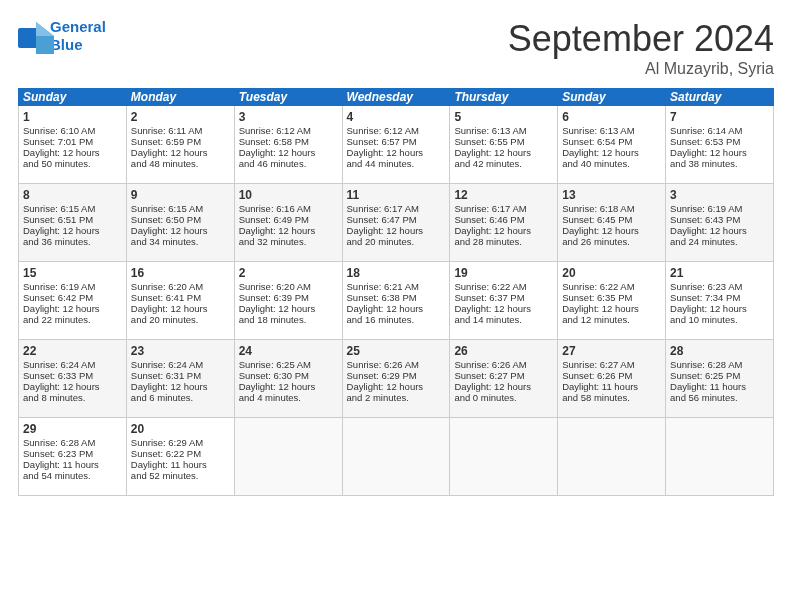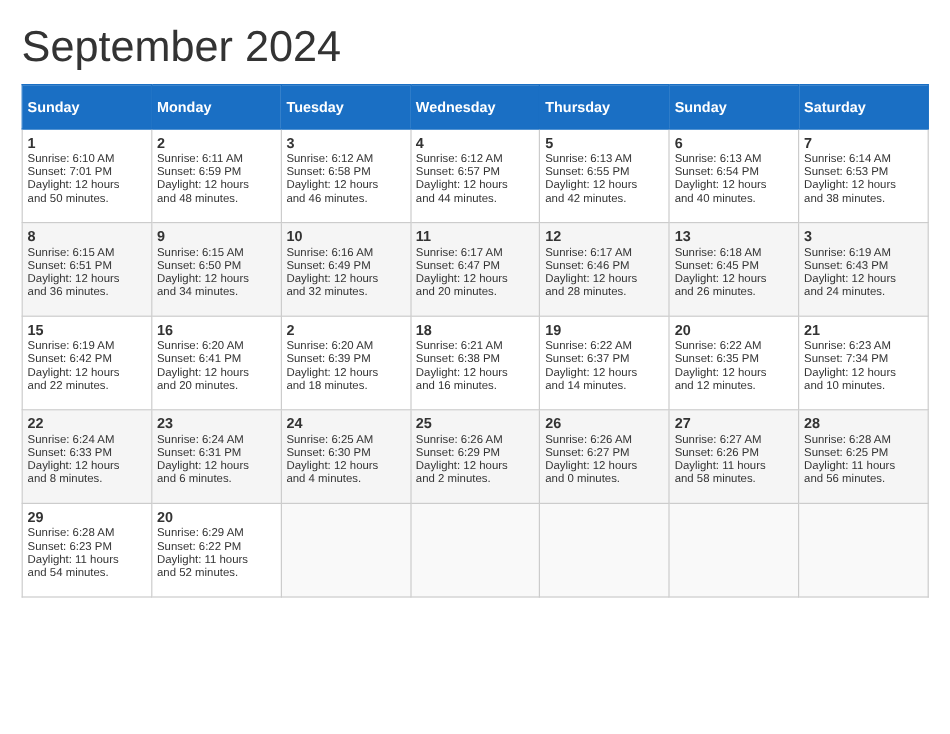--- a/index.html
+++ b/index.html
@@ -47,23 +47,24 @@
     table {
       width: 100%;
       border-collapse: collapse;
       table-layout: fixed;
     }
     thead tr th {
       background-color: #1a6fc4;
       color: #fff;
       font-size: 12px;
       font-weight: bold;
-      padding: 11px 4px;
+      padding: 1px 4px;
       text-align: left;
       border: 1px solid #1a6fc4;
+      font-style: italic;
     }
     tbody tr td {
       border: 1px solid #ccc;
       vertical-align: top;
       padding: 4px 4px;
       font-size: 9.5px;
       color: #333;
       background: #fff;
       height: 78px;
     }
@@ -78,22 +79,36 @@
     }
     .empty-cell {
       background: #f9f9f9 !important;
     }
   </style>
 </head>
 <body>
 
 <div class="page">
   <div class="header">
+    <div class="logo">
+      <div class="logo-icon">
+        <svg width="36" height="32" viewBox="0 0 36 32">
+          <rect x="0" y="6" width="22" height="20" rx="2" fill="#1a6fc4"></rect>
+          <polygon points="18,0 36,14 36,32 18,32" fill="#4a9fd4"></polygon>
+          <polygon points="18,0 36,14 18,14" fill="#82c0e8"></polygon>
+        </svg>
+      </div>
+      <div>
+        <div style="font-size:15px;font-weight:bold;color:#1a6fc4;line-height:1.2;">General</div>
+        <div style="font-size:15px;font-weight:bold;color:#1a6fc4;line-height:1.2;">Blue</div>
+      </div>
+    </div>
     <div class="title-block">
       <div class="month-title">September 2024</div>
+      <div class="location-title">Al Muzayrib, Syria</div>
     </div>
   </div>
 
   <table>
     <thead>
       <tr>
         <th>Sunday</th>
         <th>Monday</th>
         <th>Tuesday</th>
         <th>Wednesday</th>

